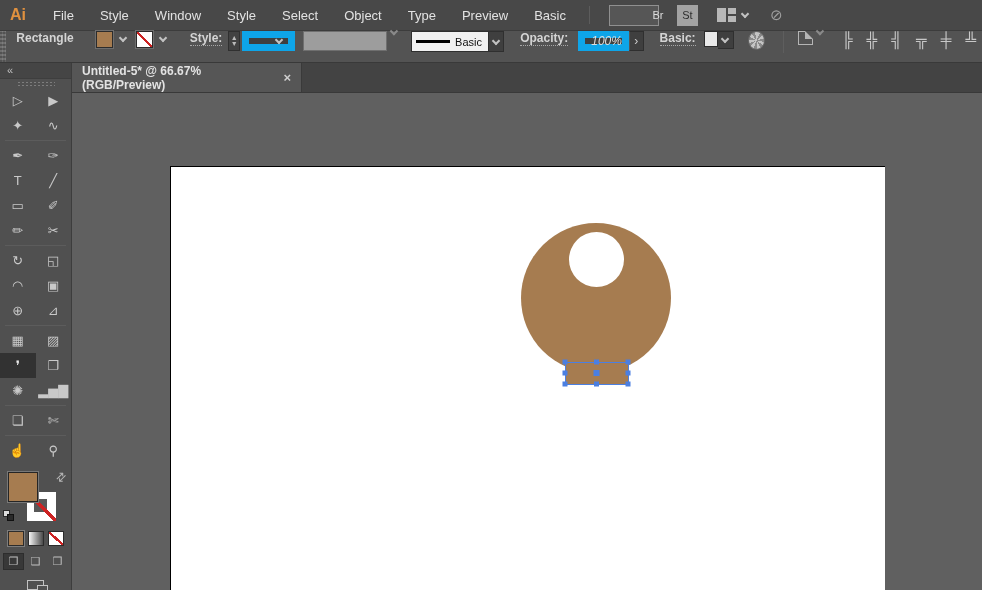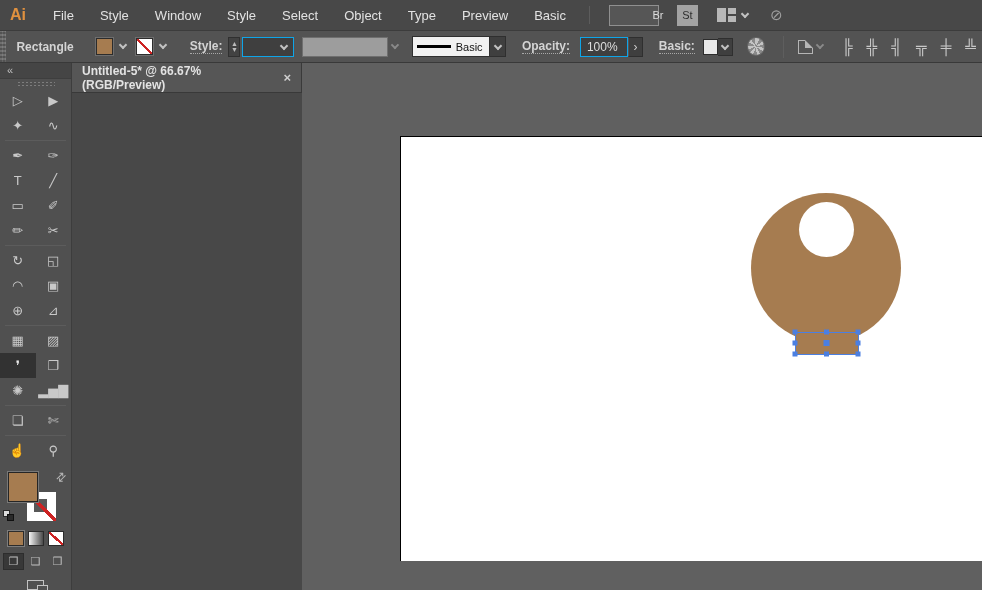--- a/index.html
+++ b/index.html
@@ -14,33 +14,33 @@
   .sqbtn { width:21px; height:21px; display:flex; align-items:center; justify-content:center; font-size:11px; margin:0 9px; }
   .br { background:#565656; border:1px solid #909090; color:#ddd;padding-left:48px; }
   .st { background:#a3a3a3; border:1px solid #a3a3a3; color:#2e2e2e; }
   .ws-icon { width:19px; height:14px; margin-left:10px; display:grid; grid-template-columns:9px 8px; grid-template-rows:6px 6px; gap:2px; }
   .ws-icon i { background:#b8b8b8; }
   .ws-icon i:first-child { grid-row:1/3; }
   .chev { width:6px; height:6px; border-right:2px solid #c2c2c2; border-bottom:2px solid #c2c2c2; transform:rotate(45deg); display:inline-block; margin:-3px 0 0 6px; }
   .gpu { color:#9f9f9f; font-size:15px; margin-left:22px; }
 
   
-  .controlbar { height:33px; background:#535353; border-top:1px solid #3c3c3c; border-bottom:1px solid #393939; display:flex; align-items:center; color:#d8d8d8; font-size:12px; flex:0 0 auto; }
+  .controlbar { height:33px; background:#535353; border-top:1px solid #3c3c3c; border-bottom:1px solid #393939; display:flex; align-items:flex-start; color:#d8d8d8; font-size:12px; flex:0 0 auto; }
   .cgrip { width:7px; align-self:stretch; background-image:radial-gradient(#7d7d7d 1px, transparent 1.2px); background-size:3px 4px; background-position:1px 2px; margin-right:4px; }
   .clabel { font-weight:bold; color:#d4d4d4; }
   .dotted { border-bottom:1px dotted #a8a8a8; }
   .objlabel { margin:0 22px 0 6px; }
   .swatchbox { width:17px; height:17px; border:1px solid #2c2c2c; box-shadow:0 0 0 1px #6e6e6e; }
   .fillsw { background:#A67C50; }
   .nonesw { background:#fff; position:relative; overflow:hidden; }
   .nonesw::after, .redslash::after { content:""; position:absolute; inset:0; background:linear-gradient(to top right, transparent 44%, #cc2222 44%, #cc2222 56%, transparent 56%); }
   .swgroup { display:flex; align-items:center; margin-right:10px; }
   .swgroup .chev { margin-left:7px; }
   .stepper { width:13px; height:20px; background:#424242; border:1px solid #303030; display:flex; flex-direction:column; align-items:center; justify-content:center; color:#bbb; font-size:7px; line-height:6px; margin:0 2px 0 6px; }
-  .field { background:#3f3f3f; border:1px solid #0ea5e9; height:20px; display:flex; align-items:center; }
+  .field { background:#3f3f3f; border:7px solid #0ea5e9; height:20px; display:flex; align-items:center;font-style:italic; }
   .strokew { width:56px; justify-content:flex-end; padding-right:4px; }
   .profile { width:94px; height:20px; background:#9d9d9d; border:1px solid #6f6f6f; margin-left:8px; }
   .dimchev { border-color:#8a8a8a; margin-left:4px; }
   .brushfield { width:86px; height:21px; background:#f1f1f1; border:1px solid #2f2f2f; display:flex; align-items:center; color:#111; font-size:11px; margin-left:14px; }
   .bline { width:34px; height:3px; background:#000; margin:0 5px 0 4px; }
   .chevbox { width:17px; height:21px; background:#3f3f3f; border:1px solid #2f2f2f; border-left:none; display:flex; align-items:center; justify-content:center; }
   .chevbox .chev { margin:-2px 0 0 0; }
   .opfield { width:52px; padding-left:6px; margin-left:6px; color:#ddd; }
   .arrbox { width:16px; height:20px; background:#3f3f3f; border:1px solid #2f2f2f; border-left:1px solid #565656; color:#ccc; display:flex; align-items:center; justify-content:center; font-size:12px; }
   .mlab { margin-left:16px; margin-right:4px; }
@@ -78,21 +78,21 @@
   .sw-color { background:#A67C50; box-shadow:0 0 0 1px #7d7d7d; }
   .sw-grad { background:linear-gradient(to right, #f5f5f5, #4a4a4a); }
   .sw-none { background:#fff; overflow:hidden; }
   .moderow { display:flex; justify-content:center; gap:1px; margin-top:7px; }
   .modebtn { width:21px; height:17px; display:flex; align-items:center; justify-content:center; color:#bdbdbd; font-size:11px; }
   .modebtn.active { background:#383838; box-shadow:inset 0 0 0 1px #2d2d2d; }
   .screenmode { margin:10px auto 0; width:17px; height:12px; border:1px solid #c2c2c2; position:relative; }
   .screenmode i { position:absolute; right:-5px; bottom:-4px; width:11px; height:8px; background:#505050; border:1px solid #c2c2c2; }
 
   
-  .docarea { flex:1; display:flex; flex-direction:row; min-width:0; }
+  .docarea { flex:1; display:flex; flex-direction:column; min-width:0; }
   .tabbar { height:30px; background:#434343; border-bottom:1px solid #393939; display:flex; flex:0 0 auto; }
   .tab { width:230px; background:#565656; color:#e3e3e3; font-size:12px; font-weight:bold; display:flex; align-items:center; padding:0 10px; border-right:1px solid #3a3a3a; }
   .tabclose { margin-left:14px; color:#cfcfcf; font-size:13px; font-weight:bold; cursor:default; }
   .canvas { flex:1; background:#606060; position:relative; overflow:hidden; }
   .artboard { position:absolute; left:98px; top:73px; width:715px; height:425px; background:#fff; border-top:1px solid #000; border-left:1px solid #000; }
   .artboard svg { position:absolute; left:0; top:0; }
 </style>
 </head>
 <body>
 

